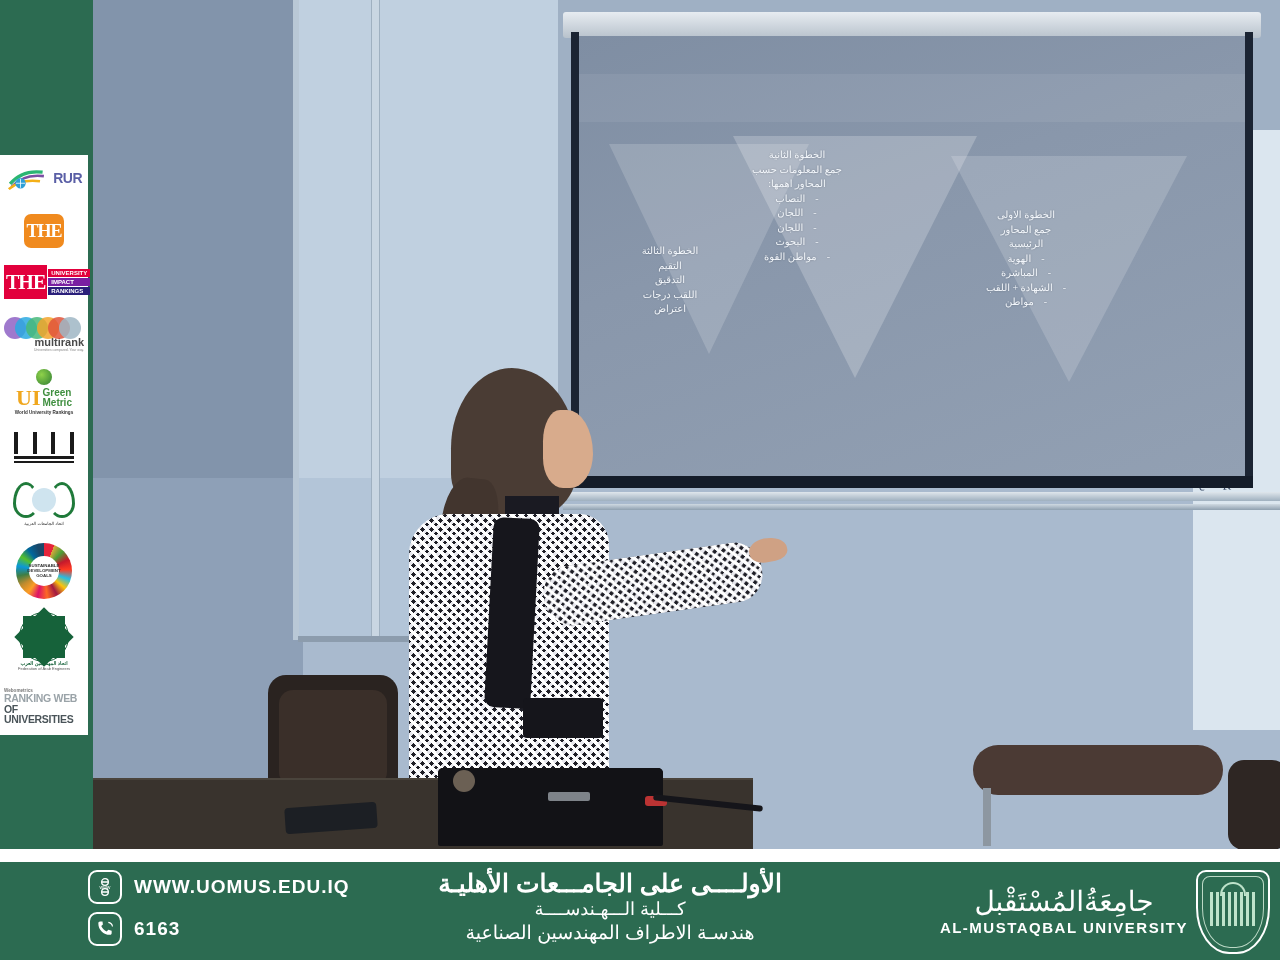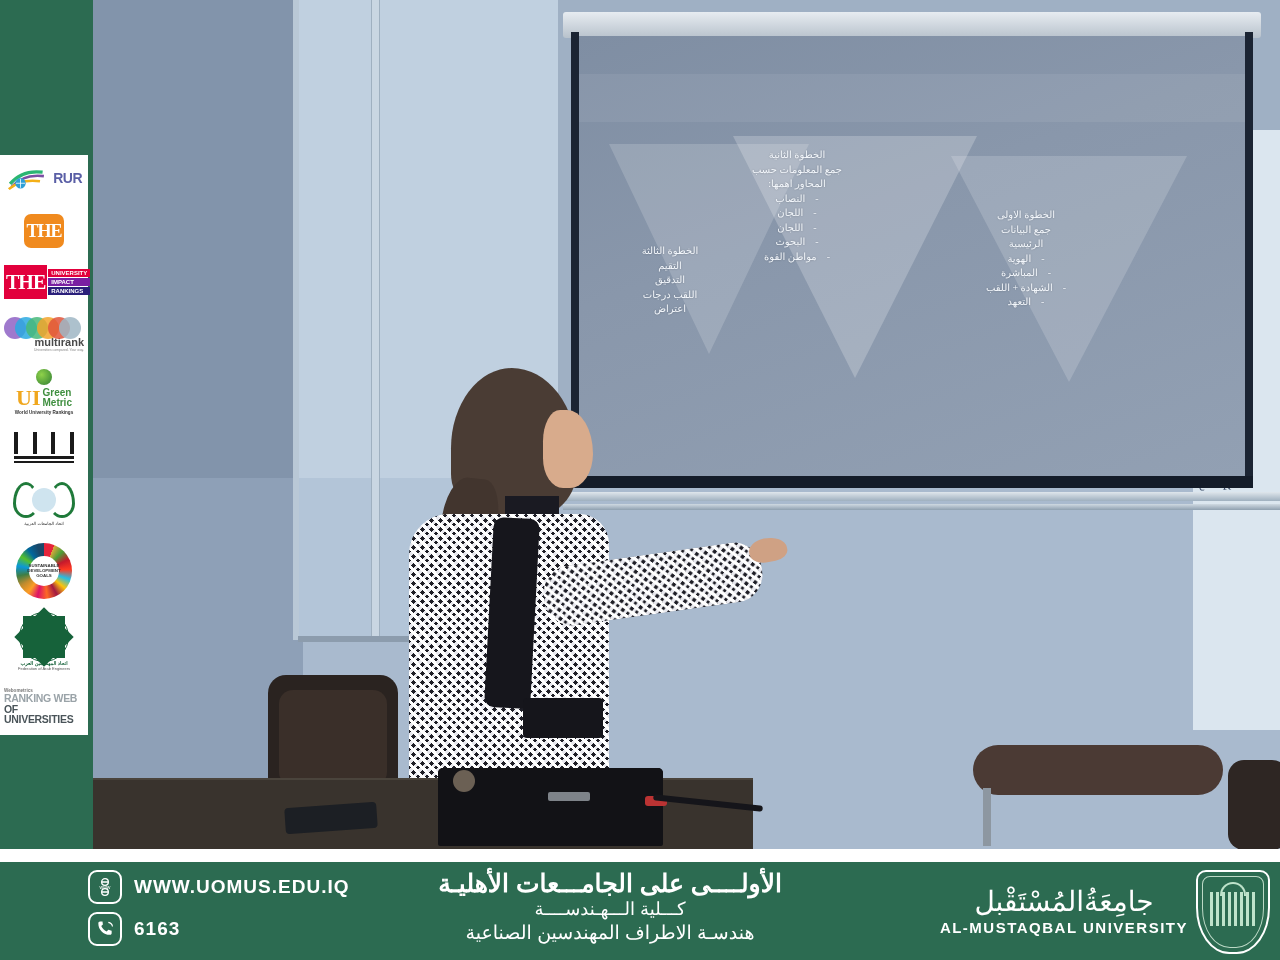--- a/index.html
+++ b/index.html
@@ -379,38 +379,38 @@
             </li>
           <li>
               <span class="dash">-</span>
               <b>مواطن القوة</b>
             </li>
         </ul>
       </div>
 
       <div class="tri-txt txt-right">
         <span class="hd">الخطوة الاولى</span>
-        <span class="ln">جمع البيانات</span>
+        <span class="ln">جمع المحاور</span>
         <span class="ln">الرئيسية</span>
         <ul>
           <li>
               <span class="dash">-</span>
               <b>الهوية</b>
             </li>
           <li>
               <span class="dash">-</span>
               <b>المباشرة</b>
             </li>
           <li>
               <span class="dash">-</span>
               <b>الشهادة + اللقب</b>
             </li>
           <li>
               <span class="dash">-</span>
-              <b>التعهد</b>
+              <b>مواطن</b>
             </li>
         </ul>
       </div>
 
       <div class="tri-txt txt-left">
         <span class="hd">الخطوة الثالثة</span>
         <span class="ln">التقيم</span>
         <span class="ln">التدقيق</span>
         <span class="ln">اللقب درجات</span>
         <span class="ln">اعتراض</span>

